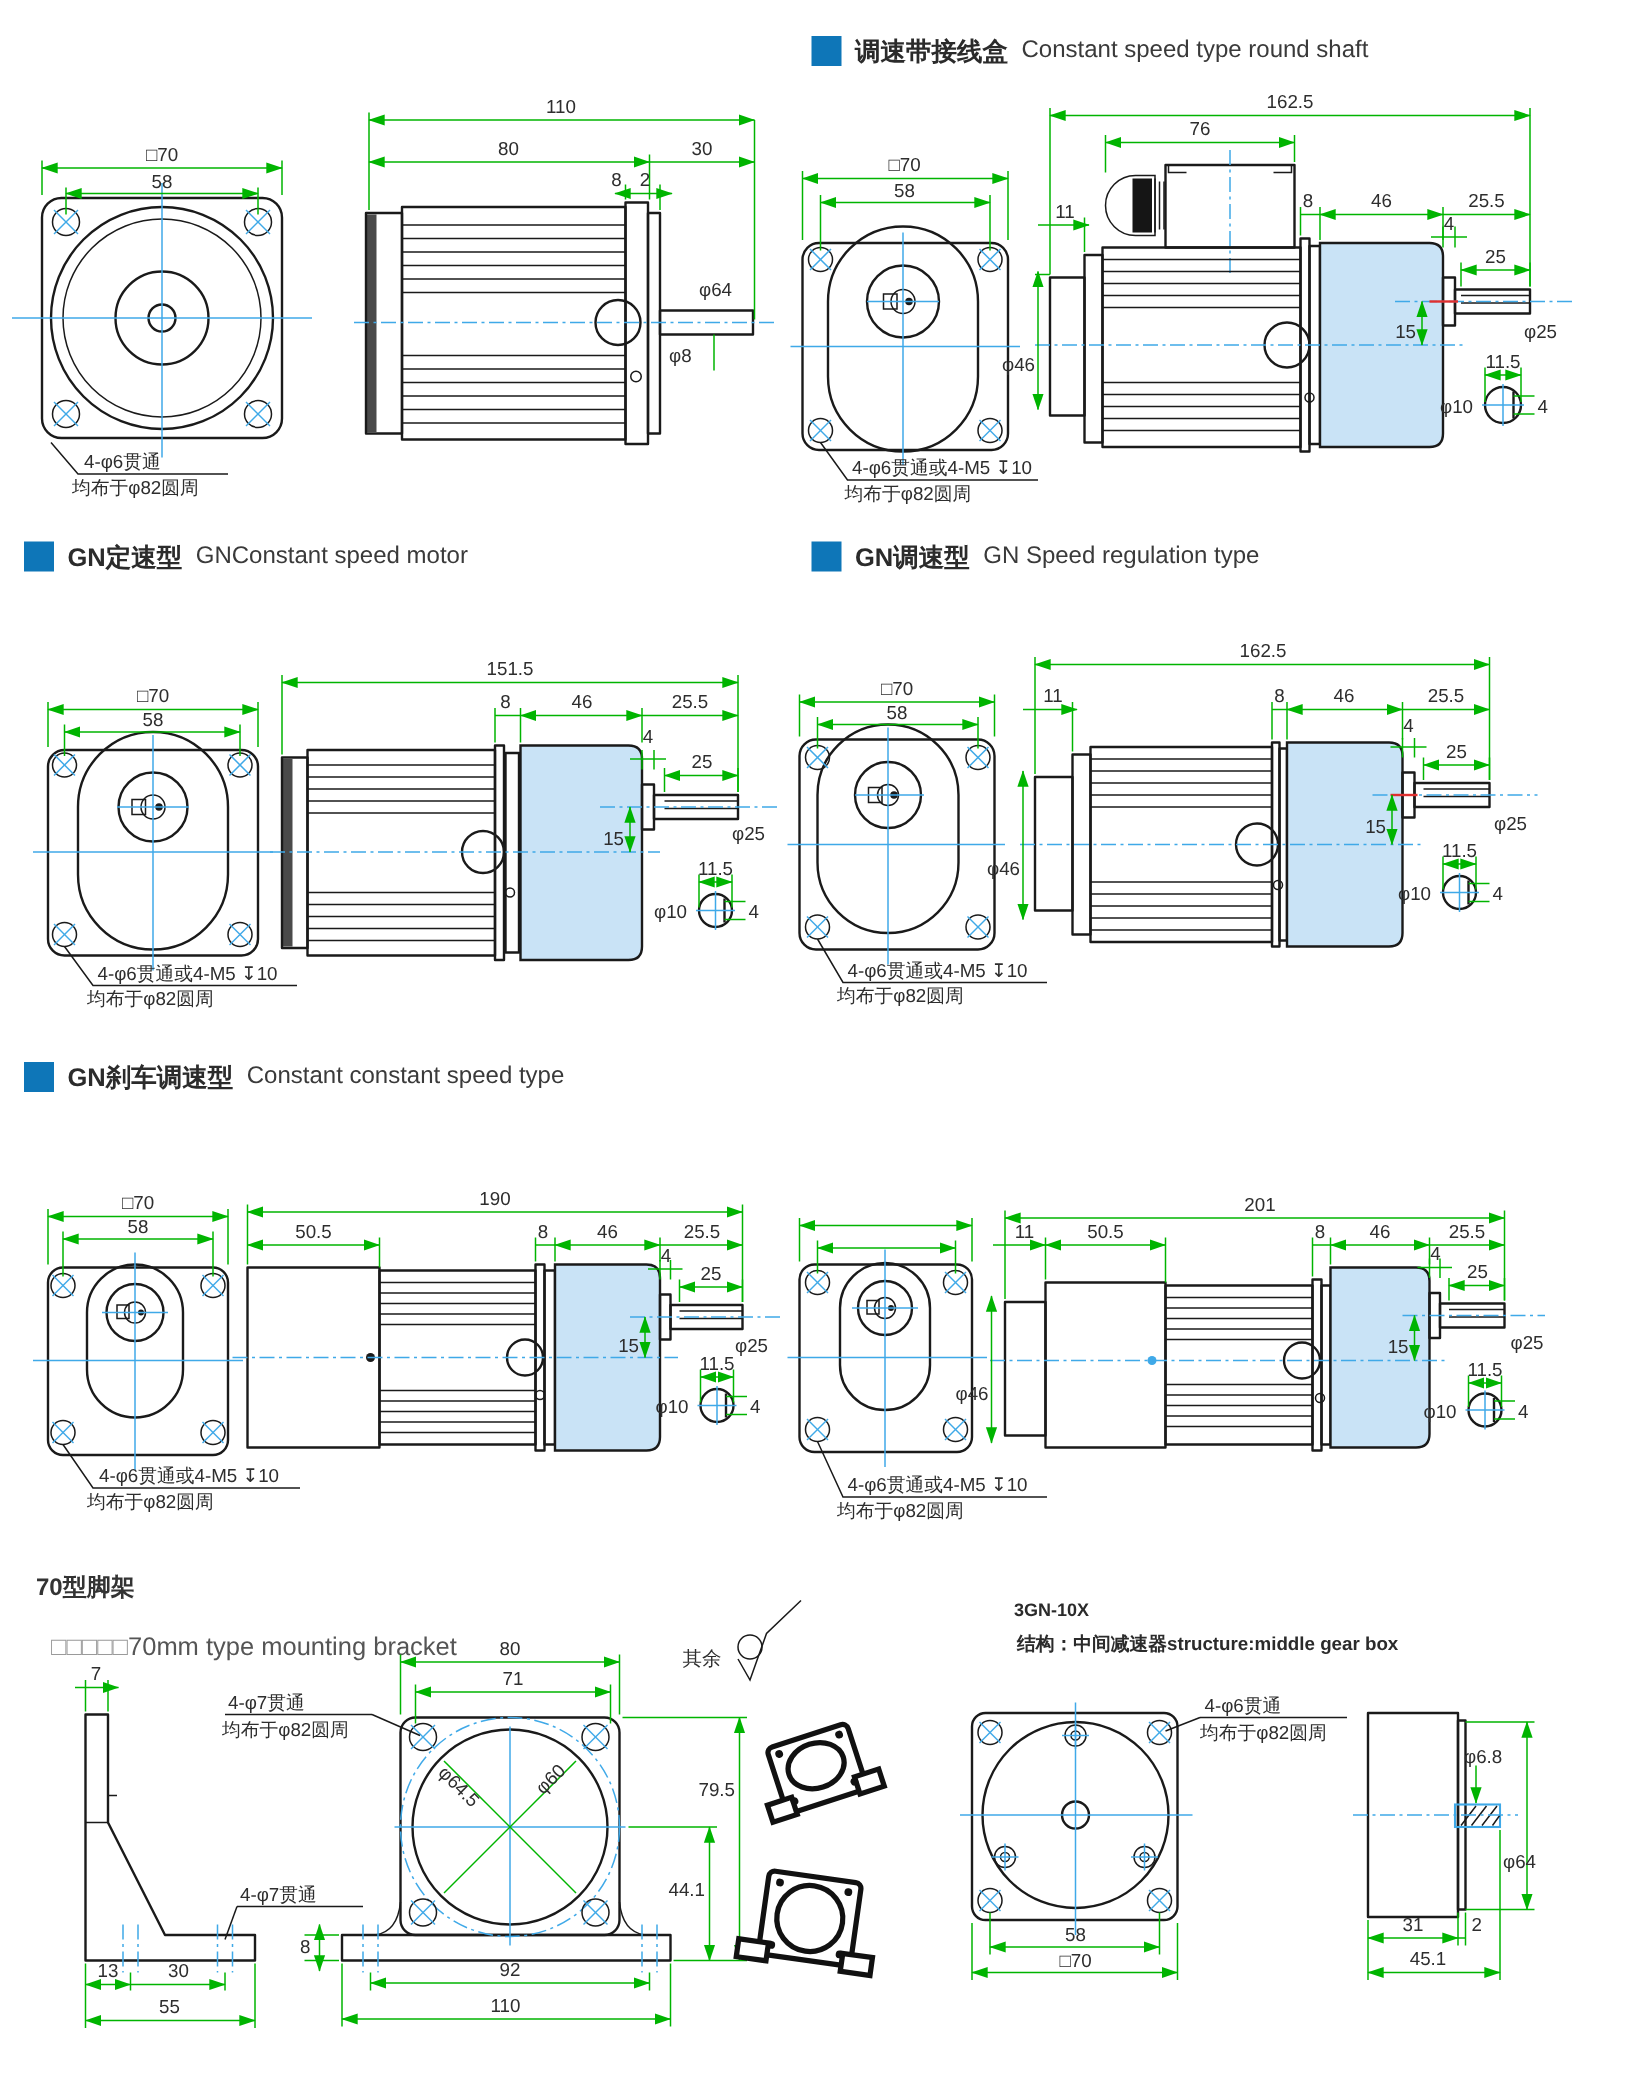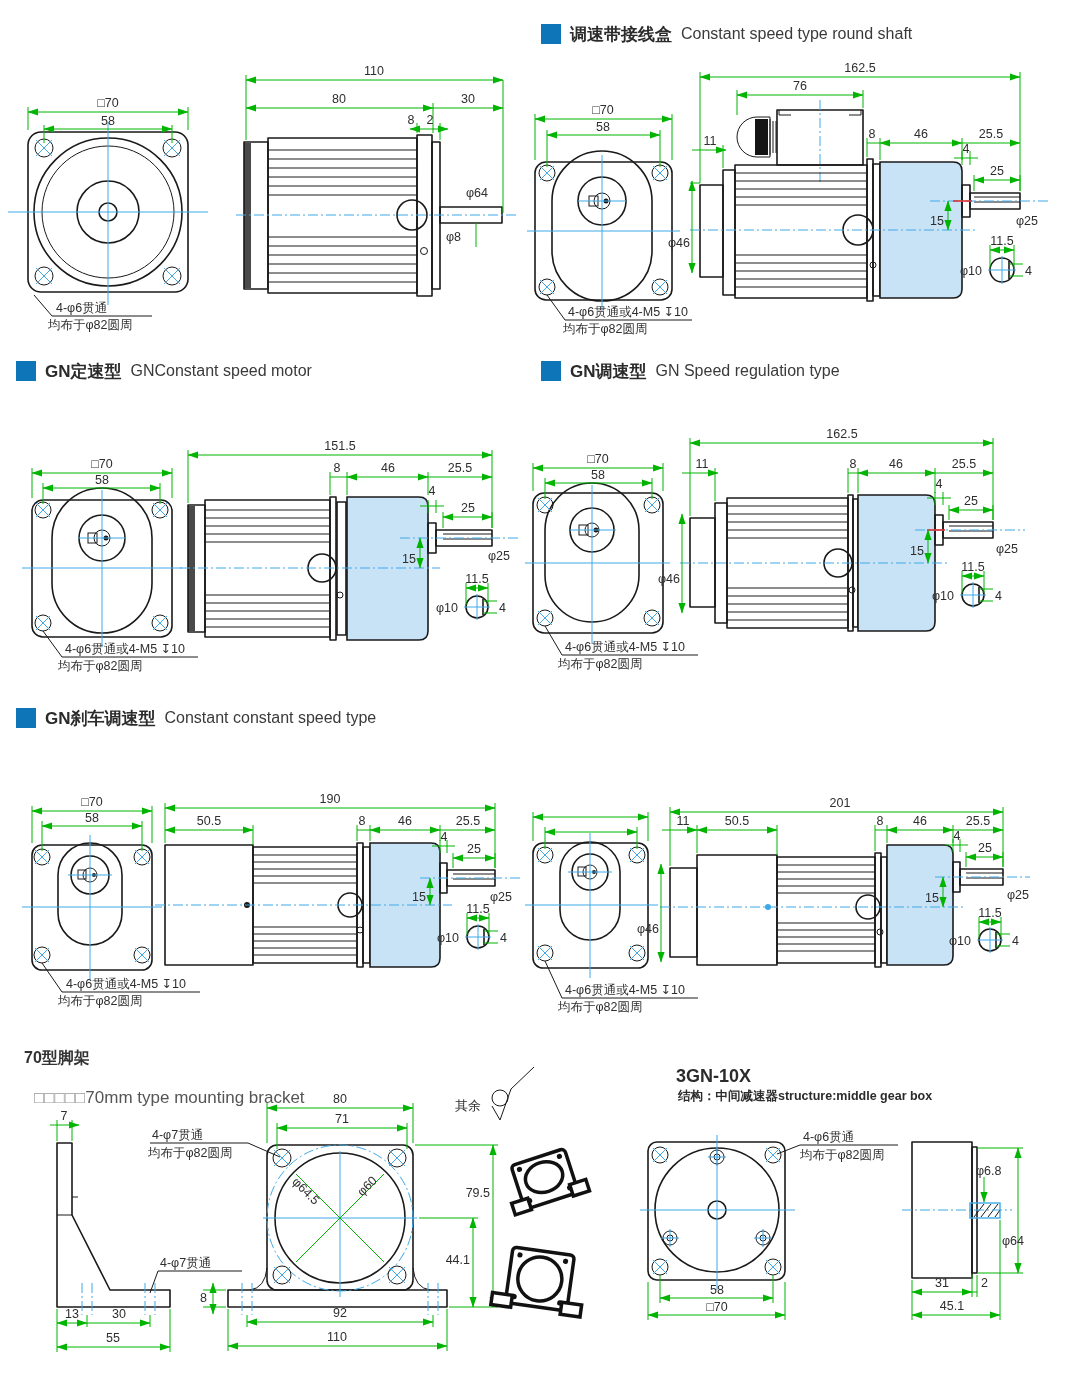--- a/index.html
+++ b/index.html
@@ -731,21 +731,21 @@
       <circle cx="45" cy="36" r="22" fill="#fff" stroke="#111" stroke-width="3.5"></circle>
       <rect x="0" y="56" width="20" height="12" fill="#fff" stroke="#111" stroke-width="3.5"></rect>
       <rect x="70" y="56" width="20" height="12" fill="#fff" stroke="#111" stroke-width="3.5"></rect>
       <circle cx="22" cy="15" r="2.6" fill="#111"></circle>
         <circle cx="68" cy="15" r="2.6" fill="#111"></circle>
       <circle cx="22" cy="57" r="2.6" fill="#111"></circle>
         <circle cx="68" cy="57" r="2.6" fill="#111"></circle>
     </g>
   </svg>
 
-  <div class="sub" style="left:676px;top:1066px;font-size:18px;font-weight:bold;color:#2b2b2b">3GN-10X</div>
+  <div class="sub" style="left:676px;top:1066px;font-size:12px;font-weight:bold;color:#2b2b2b">3GN-10X</div>
   <div class="sub" style="left:678px;top:1088px;font-size:12.5px;font-weight:bold;color:#2b2b2b">结构：中间减速器structure:middle gear box</div>
 
   <svg style="left:640px;top:1065px" width="445" height="335">
     <g>
       <rect class="k" x="8" y="77" width="137" height="138" rx="9"></rect>
       <circle class="k" cx="77" cy="145" r="62"></circle>
       <circle class="k" cx="77" cy="145" r="9"></circle>
       <line class="c" x1="0" y1="145" x2="155" y2="145"></line>
       <line class="c" x1="77" y1="70" x2="77" y2="225"></line>
       <g>

